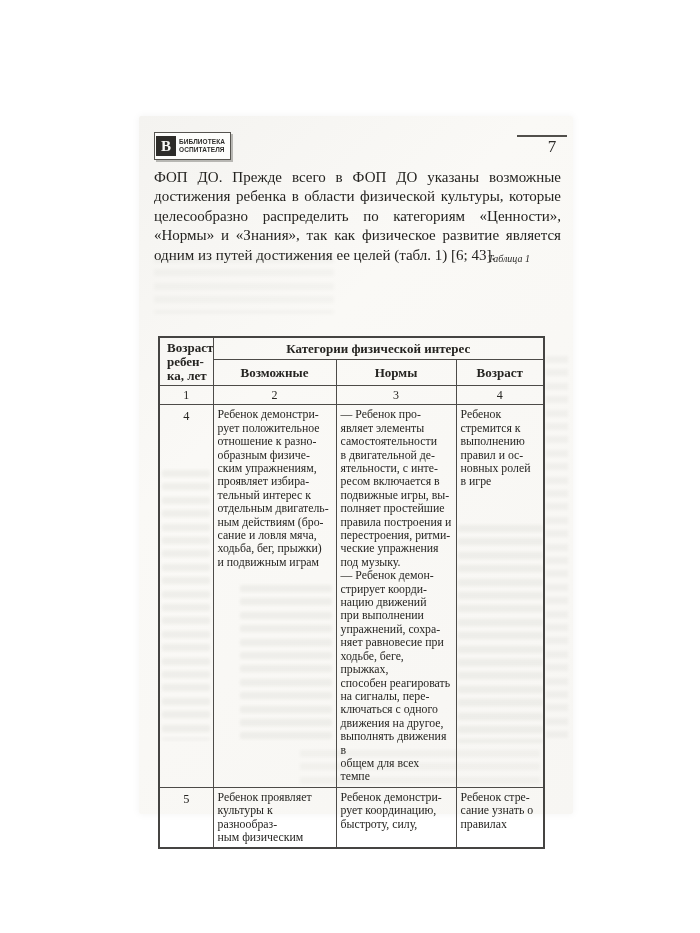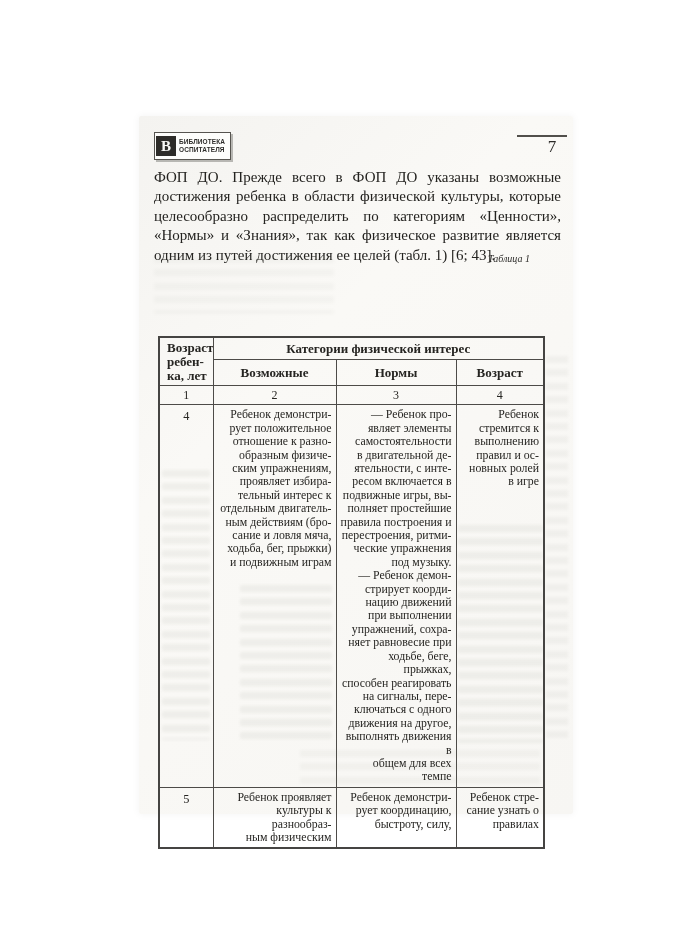--- a/index.html
+++ b/index.html
@@ -27,21 +27,21 @@
   
   .body-paragraph{position:absolute;left:11px;top:48px;width:407px;margin:4px;
         text-align:justify;font-size:15px;line-height:19.4px;color:#242320;}
   .table-label{position:absolute;right:43px;top:137px;font-style:italic;font-size:10px;}
   .table-title{position:absolute;left:11px;top:163px;width:407px;text-align:center;
         font-weight:bold;font-size:14.5px;line-height:16.5px;white-space:pre-line;color:#222120;}
   
   .data-table{position:absolute;left:19px;top:220px;width:385px;border-collapse:collapse;
         table-layout:fixed;font-size:11.8px;line-height:13.4px;color:#262522;
         border:2px solid #454442;}
-  .data-table td{border:1px solid #4d4b48;vertical-align:top;padding:3px 4px;overflow:hidden;text-align:right;}
+  .data-table td{border:1px solid #4d4b48;vertical-align:top;padding:3px 4px;overflow:hidden;}
   .data-table .th{font-weight:bold;text-align:center;vertical-align:middle;font-size:13px;}
   .data-table .age-th{text-align:left;padding-left:7px;white-space:pre-line;line-height:13.8px;}
   .data-table .num{text-align:center;vertical-align:middle;font-size:12px;padding:1px;}
   .data-table .age{text-align:center;font-size:12.3px;padding-top:5px;}
   .data-table .cell{white-space:pre-line;}
   tr.hr1{height:21px;} tr.hr2{height:25px;} tr.numr{height:19px;}
   tr.r4{height:343px;} tr.r5{height:48px;}
   
   .artifact{position:absolute;filter:blur(1.5px);opacity:0.38;pointer-events:none;
         background:repeating-linear-gradient(180deg,rgba(122,126,114,0.22) 0px,

